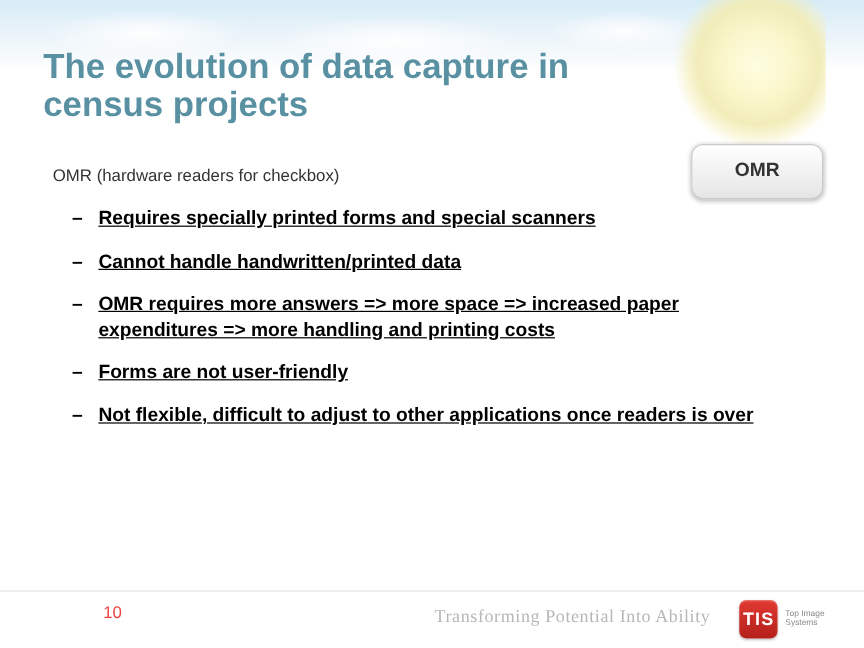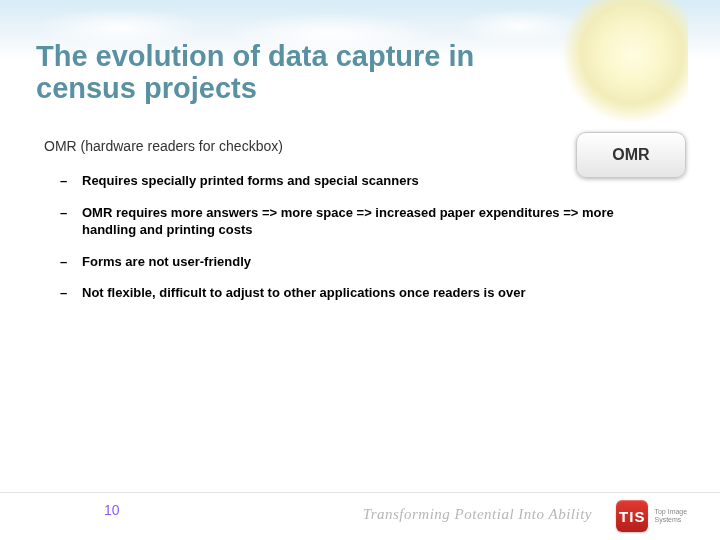--- a/index.html
+++ b/index.html
@@ -33,57 +33,58 @@
     position: absolute; top: 40px; left: 36px; width: 440px;
     font-size: 29px; line-height: 1.12; font-weight: 700; color: #5991a3;
   }
 
   .subtitle {
     position: absolute; top: 138px; left: 44px;
     font-size: 14px; color: #333; font-weight: 400;
   }
 
   .badge {
-    position: absolute; top: 132px; right: 32px; width: 110px; height: 46px;
+    position: absolute; top: 120px; right: 32px; width: 110px; height: 46px;
     border-radius: 10px;
     background: linear-gradient(to bottom, #ffffff 0%, #f1f1f1 55%, #e5e5e5 100%);
     border: 1px solid #c9c9c9;
     box-shadow: 0 1px 4px rgba(0,0,0,0.3);
     display: flex; align-items: center; justify-content: center;
     font-weight: 700; font-size: 16px; color: #333;
   }
 
   .bullets {
     position: absolute; top: 172px; left: 60px; width: 600px;
     list-style: none;
   }
   .bullets li {
     position: relative; padding-left: 22px; margin-bottom: 14px;
-    font-size: 13px; line-height: 1.35; color: #000; font-weight: 600;
+    font-size: 16px; line-height: 1.35; color: #000; font-weight: 600;
     font-family: Tahoma, "Segoe UI", Arial, sans-serif;
+    text-decoration: underline;
   }
   .bullets li::before {
     content: "–"; position: absolute; left: 0; top: 0; color: #000; font-weight: 600;
   }
 
   .page-num {
-    position: absolute; bottom: 22px; left: 104px;
-    font-size: 14px; color: #8b5cf6;
+    position: absolute; bottom: 22px; left: 86px;
+    font-size: 14px; color: #ef4444;
   }
 
   .footer {
     position: absolute; bottom: 0; left: 0; width: 720px; height: 48px;
   }
   .footer-line {
     position: absolute; top: 0; left: 0; width: 720px; height: 1px; background: #e3e3e3;
   }
   .tagline {
     position: absolute; right: 128px; top: 14px;
     font-size: 15px; color: #b7b7b7; letter-spacing: 0.5px;
-    font-style: italic; font-family: Georgia, "Times New Roman", serif;
+    font-family: Georgia, "Times New Roman", serif;
   }
   .logo {
     position: absolute; right: 18px; top: 4px; width: 96px; height: 40px;
     display: flex; align-items: center;
   }
   .logo-mark {
     width: 42px; height: 32px; border-radius: 6px;
     background: linear-gradient(to bottom, #e03a32, #b51f1a);
     color: #fff; font-weight: 800; font-size: 15px; letter-spacing: 1px;
     display: flex; align-items: center; justify-content: center;
@@ -105,20 +106,21 @@
   <h1 class="title">The evolution of data capture in census projects</h1>
 
   <div class="subtitle">OMR (hardware readers for checkbox)</div>
 
   <div class="badge">
     <span>OMR</span>
   </div>
 
   <ul class="bullets">
     <li>Requires specially printed forms and special scanners</li>
+    <li>Cannot handle handwritten/printed data</li>
     <li>OMR requires more answers =&gt; more space =&gt; increased paper expenditures =&gt; more handling and printing costs</li>
     <li>Forms are not user-friendly</li>
     <li>Not flexible, difficult to adjust to other applications once readers is over</li>
   </ul>
 
   <div class="page-num">10</div>
 
   <div class="footer">
     <div class="footer-line"></div>
     <div class="tagline">Transforming Potential Into Ability</div>

